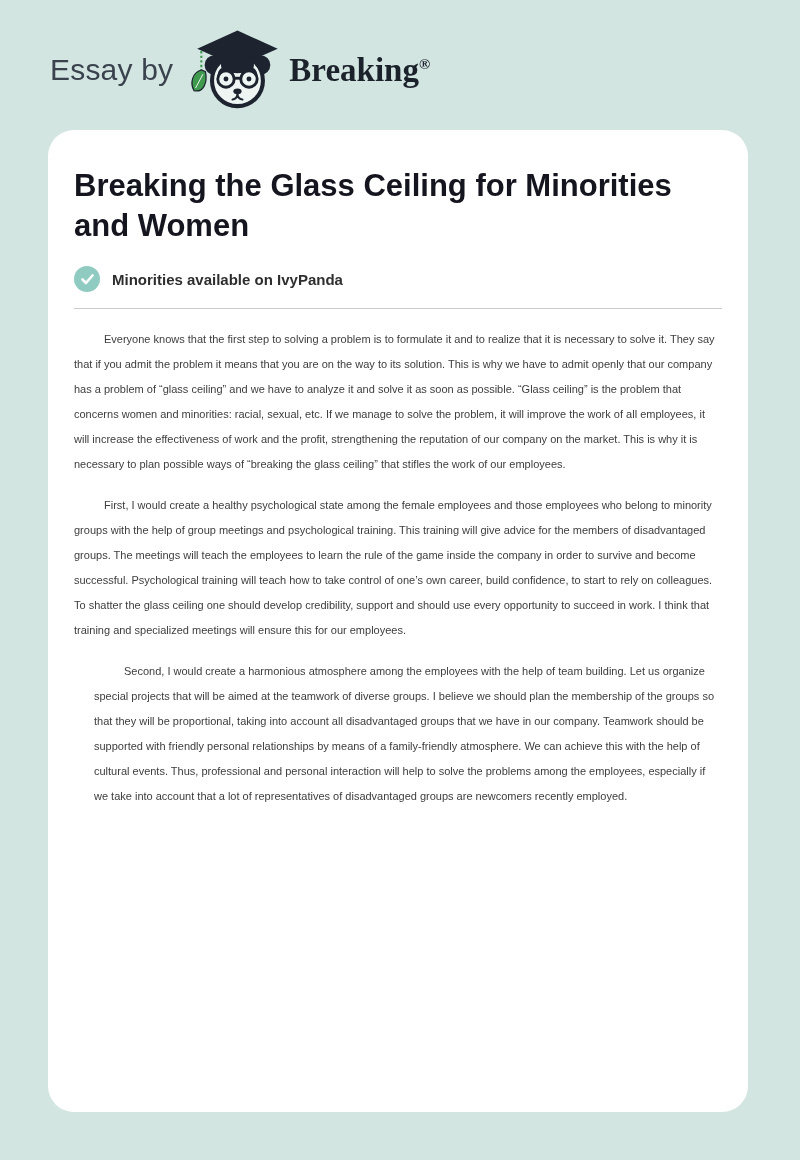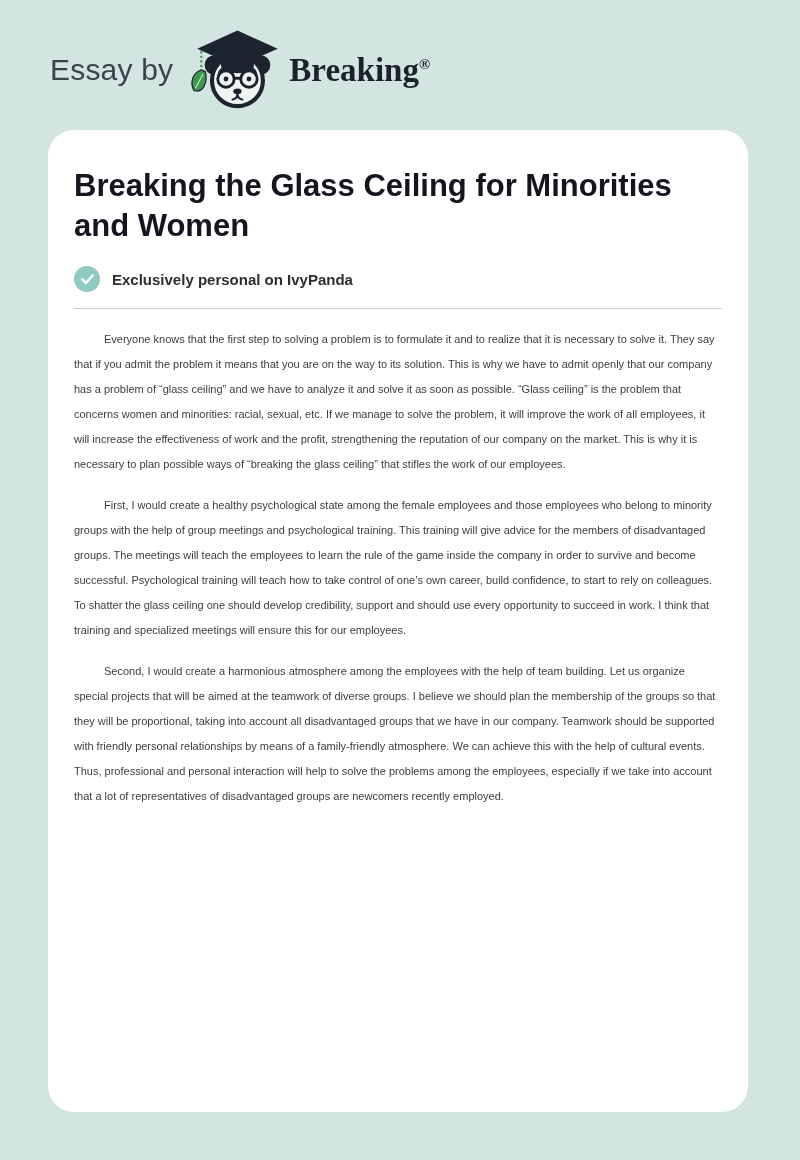--- a/index.html
+++ b/index.html
@@ -82,21 +82,21 @@
     border-top: 1.5px solid #c9cccc;
     margin-bottom: 18px;
   }
   .essay-body p {
     font-size: 11px;
     line-height: 25px;
     color: #3d3d3d;
     text-indent: 30px;
     margin-bottom: 16px;
   }
-  .essay-body p:last-child { margin-bottom: 0; }
+  .essay-body p:last-child { margin-bottom: 0; margin-left: 20px; }
 </style>
 </head>
 <body>
 
 <header class="site-header">
   <span class="essay-by">Essay by</span>
 
   <span>
     <svg class="logo-mark" viewBox="0 0 112 100" aria-hidden="true">
 
@@ -133,21 +133,21 @@
 
 <main class="essay-card">
   <h1 class="essay-title">Breaking the Glass Ceiling for Minorities and Women</h1>
 
   <div class="exclusive-row">
     <span class="check-circle">
       <svg viewBox="0 0 13 11" aria-hidden="true">
         <polyline points="1.5,5.5 5,9 11.5,1.5" fill="none" stroke="#ffffff" stroke-width="2.6" stroke-linecap="round" stroke-linejoin="round"></polyline>
       </svg>
     </span>
-    <span class="exclusive-label">Exclusively personal on IvyPanda</span>
+    <span class="exclusive-label">Minorities available on IvyPanda</span>
   </div>
 
   <hr class="divider">
 
   <div class="essay-body">
     <p>Everyone knows that the first step to solving a problem is to formulate it and to realize that it is necessary to solve it. They say that if you admit the problem it means that you are on the way to its solution. This is why we have to admit openly that our company has a problem of “glass ceiling” and we have to analyze it and solve it as soon as possible. “Glass ceiling” is the problem that concerns women and minorities: racial, sexual, etc. If we manage to solve the problem, it will improve the work of all employees, it will increase the effectiveness of work and the profit, strengthening the reputation of our company on the market. This is why it is necessary to plan possible ways of “breaking the glass ceiling” that stifles the work of our employees.</p>
     <p>First, I would create a healthy psychological state among the female employees and those employees who belong to minority groups with the help of group meetings and psychological training. This training will give advice for the members of disadvantaged groups. The meetings will teach the employees to learn the rule of the game inside the company in order to survive and become successful. Psychological training will teach how to take control of one’s own career, build confidence, to start to rely on colleagues. To shatter the glass ceiling one should develop credibility, support and should use every opportunity to succeed in work. I think that training and specialized meetings will ensure this for our employees.</p>
     <p>Second, I would create a harmonious atmosphere among the employees with the help of team building. Let us organize special projects that will be aimed at the teamwork of diverse groups. I believe we should plan the membership of the groups so that they will be proportional, taking into account all disadvantaged groups that we have in our company. Teamwork should be supported with friendly personal relationships by means of a family-friendly atmosphere. We can achieve this with the help of cultural events. Thus, professional and personal interaction will help to solve the problems among the employees, especially if we take into account that a lot of representatives of disadvantaged groups are newcomers recently employed.</p>
   </div>
 </main>

